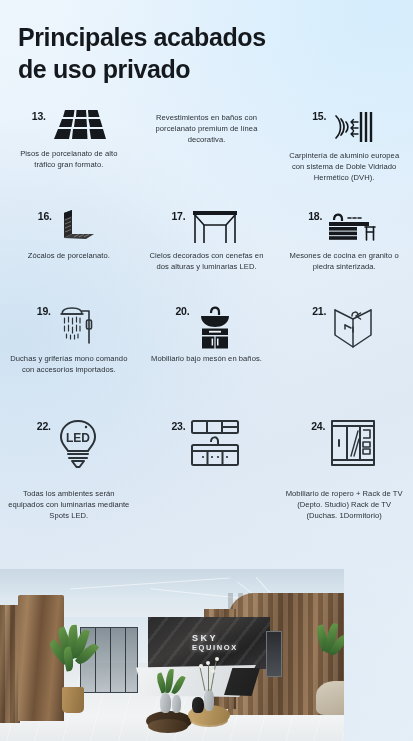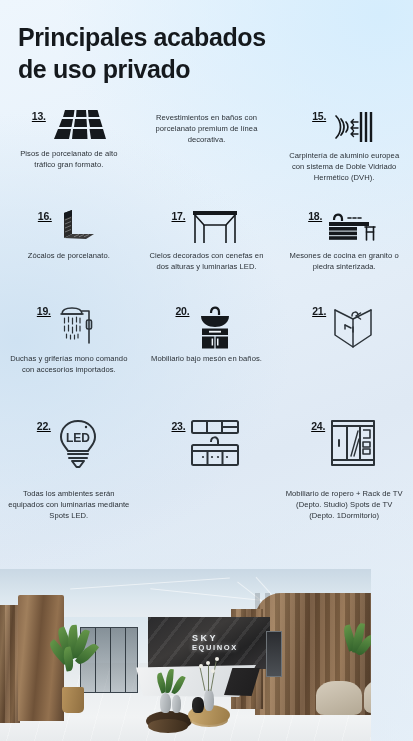--- a/index.html
+++ b/index.html
@@ -53,21 +53,20 @@
   .r2 { height:95px; }
   .r3 { height:115px; }
   .r4 { height:130px;gap:16px; }
 
   .icon-row {
     display:flex;
     align-items:flex-start;
     justify-content:center;
     width:100%;
     gap:4px;
-    text-decoration:underline;
   }
   .num {
     font-size:10.5px;
     font-weight:700;
     color:#15191d;
     letter-spacing:-0.2px;
     padding-top:2px;
     flex:0 0 auto;
   }
   .glyph { flex:0 0 auto; display:block; }
@@ -80,21 +79,21 @@
     letter-spacing:0.05px;
     max-width:124px;
   }
   .cap-w1 { max-width:112px; }
   .cap-w2 { max-width:122px; }
 
   
   .photo {
     position:absolute;
     left:0; bottom:0;
-    width:371px; height:172px;
+    width:344px; height:172px;
     overflow:hidden;
   }
   .ph-sky {
     position:absolute; inset:0;
     background:linear-gradient(180deg,#cfe0ec 0%,#dbe7ef 28%,#e9eff3 55%,#eff1f2 100%);
   }
   .ph-ceiling {
     position:absolute; left:0; top:0; width:100%; height:48px;
     background:linear-gradient(180deg,#c9d8e4 0%,#dce7ef 60%,#e6ecf1 100%);
   }
@@ -441,21 +440,21 @@
             <line x1="25" y1="38" x2="30" y2="21"></line>
             <line x1="10" y1="22" x2="10" y2="28" stroke-width="2"></line>
           </g>
           <g fill="none" stroke="#2b3238" stroke-width="1.6" stroke-linejoin="round">
             <path d="M34 12 L41 12 L41 20 L34 20"></path>
             <rect x="34" y="24" width="7" height="5"></rect>
             <rect x="34" y="31" width="7" height="5"></rect>
           </g>
         </svg>
       </div>
-      <div class="caption cap-w2">Mobiliario de ropero + Rack de TV (Depto. Studio) Spots de TV (Depto. 1Dormitorio)</div>
+      <div class="caption cap-w2">Mobiliario de ropero + Rack de TV (Depto. Studio) Rack de TV (Duchas. 1Dormitorio)</div>
     </div>
 
   </div>
 
   <div class="photo">
     <div class="ph-sky"></div>
     <div class="ph-ceiling"></div>
     <div class="ph-ceil-line" style="left:70px;top:14px;width:160px;transform:rotate(-4deg);"></div>
     <div class="ph-ceil-line" style="left:150px;top:26px;width:130px;transform:rotate(6deg);"></div>
     <div class="ph-ceil-line" style="left:230px;top:34px;width:70px;transform:rotate(38deg);"></div>

